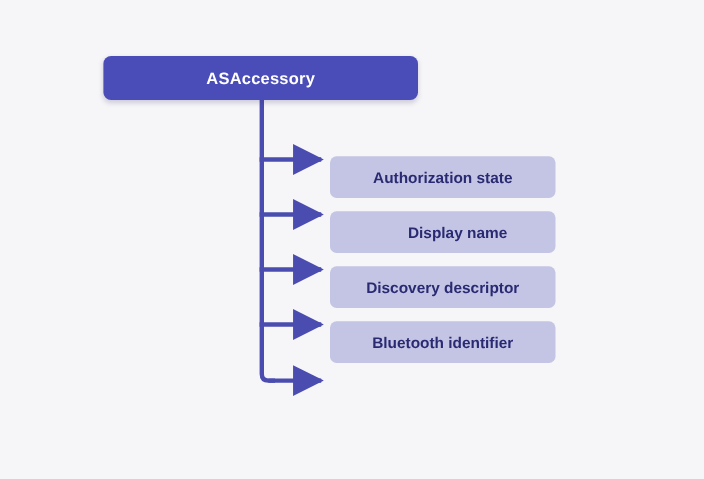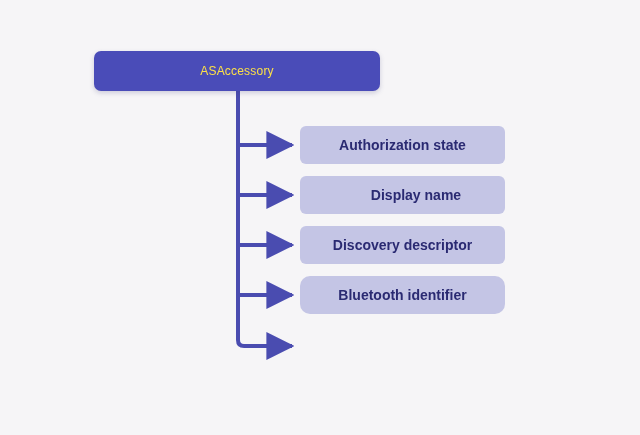--- a/index.html
+++ b/index.html
@@ -41,53 +41,54 @@
     height: 40px;
     background: #4a4cb8;
     border-radius: 7px;
     box-shadow: 0 2px 5px rgba(60, 60, 120, 0.22);
     display: flex;
     align-items: center;
     justify-content: center;
     box-sizing: border-box;
   }
   .root-label {
-    color: #fde047;
-    font-size: 12px;
-    font-weight: 400;
+    color: #ffffff;
+    font-size: 15px;
+    font-weight: 700;
     letter-spacing: 0.2px;
     font-family: "Liberation Sans", sans-serif;
     white-space: nowrap;
   }
 
   
   .child-node {
     position: absolute;
     left: 300px;
     width: 205px;
     height: 38px;
     background: #c4c5e5;
     border-radius: 6px;
     display: flex;
     align-items: center;
     justify-content: center;
     box-sizing: border-box;
+    margin-top: 16px;
   }
   .child-label {
     color: #2a2a72;
     font-size: 14px;
     font-weight: 700;
     font-family: "Liberation Sans", sans-serif;
     white-space: nowrap;
   }
 
   .child-node.n0 { top: 126px; }
   .child-node.n1 { top: 176px; padding-left: 27px; }
   .child-node.n2 { top: 226px; text-align: right; }
-  .child-node.n3 { top: 276px; border-radius: 10px; }
+  .child-node.n3 { top: 276px; }
   .child-node.n4 { top: 327px; }
 </style>
 </head>
 <body>
 
 <div id="diagram-canvas">
 
   <svg id="connector-layer" viewBox="0 0 640 435" width="640" height="435" xmlns="http://www.w3.org/2000/svg">
     <defs>
       <marker id="arrow-head" markerWidth="7" markerHeight="7" refX="6.4" refY="3.5" orient="auto" markerUnits="strokeWidth">

